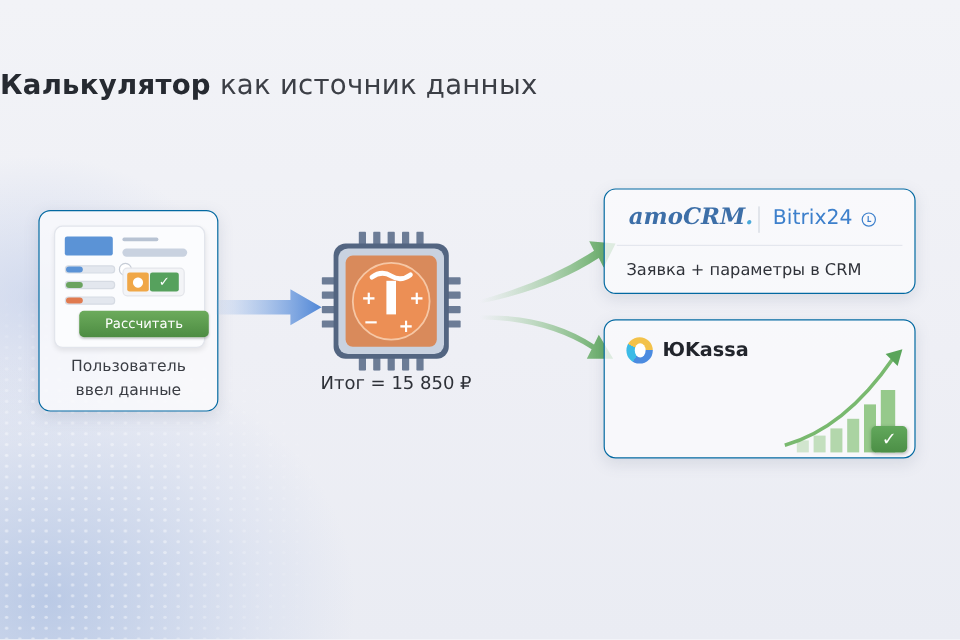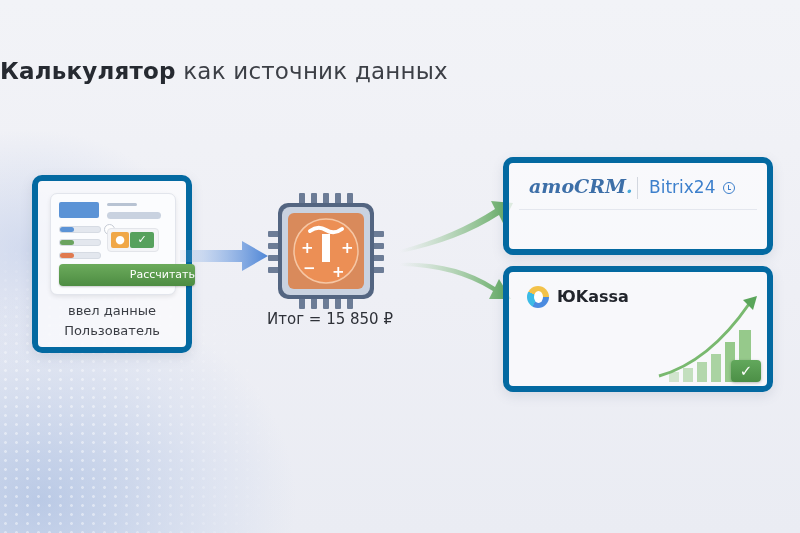--- a/index.html
+++ b/index.html
@@ -13,36 +13,36 @@
     pointer-events:none;}
   .bg-dots{position:absolute;left:0;top:150px;width:330px;height:383px;
     background-image:radial-gradient(circle, rgba(255,255,255,0.8) 1.2px, transparent 1.6px);
     background-size:11px 9px;opacity:.55;
     -webkit-mask-image:radial-gradient(ellipse 300px 260px at 40px 300px,#000 30%,transparent 80%);
     mask-image:radial-gradient(ellipse 300px 260px at 40px 300px,#000 30%,transparent 80%);}
   .title{position:absolute;left:0;width:800px;top:58px;font-size:23px;color:#2e3138;letter-spacing:.2px;}
   .title b{font-weight:bold;color:#262a31;}
   .title span.light{font-weight:normal;color:#3c3f46;}
 
-  .card{position:absolute;background:rgba(250,250,253,0.82);border:6px solid #0369a1;border-radius:10px;
+  .card{position:absolute;background:rgba(250,250,253,0.82);border:1px solid #0369a1;border-radius:10px;
     box-shadow:0 4px 12px rgba(90,100,130,0.15);}
   
   .in-card{left:32px;top:175px;width:148px;height:166px;}
   .form{position:absolute;left:12px;top:12px;width:124px;height:100px;background:#fbfcfe;border:1px solid #e2e5ec;border-radius:7px;box-shadow:0 2px 4px rgba(0,0,0,0.08);}
   .blk{position:absolute;left:8px;top:8px;width:40px;height:16px;background:#5b93d6;border-radius:2px;}
   .ln1{position:absolute;left:56px;top:9px;width:30px;height:3px;background:#b8c3d3;border-radius:2px;}
   .ln2{position:absolute;left:56px;top:18px;width:54px;height:7px;background:#c9d2e0;border-radius:4px;}
   .sl{position:absolute;left:8px;width:40px;height:5px;background:#e3e7ee;border-radius:3px;border:1px solid #d6dbe3;}
   .sl i{position:absolute;left:0;top:0;height:5px;border-radius:3px;}
   .knob{position:absolute;left:44px;top:-3px;width:9px;height:9px;border-radius:50%;background:#fff;border:1px solid #c6ccd6;}
   .pc{position:absolute;left:56px;top:34px;width:50px;height:22px;background:#f3f4f7;border-radius:4px;border:1px solid #e3e5ea;}
   .pc .u{position:absolute;left:3px;top:3px;width:18px;height:16px;background:#f0a747;border-radius:2px;color:#fff;font-size:11px;text-align:center;line-height:16px;}
   .pc .c{position:absolute;left:22px;top:3px;width:24px;height:16px;background:#56a15d;border-radius:2px;color:#fff;font-size:11px;text-align:center;line-height:16px;}
-  .calc-btn{position:absolute;left:8px;top:70px;width:108px;height:22px;border-radius:4px;
-    background:linear-gradient(180deg,#6cab5c,#4d8c42);color:#fff;font-size:11px;text-align:right;line-height:22px;box-shadow:0 1px 2px rgba(0,0,0,.2);padding-left:28px;}
+  .calc-btn{position:absolute;left:20px;top:70px;width:108px;height:22px;border-radius:4px;
+    background:linear-gradient(180deg,#6cab5c,#4d8c42);color:#fff;font-size:11px;text-align:center;line-height:22px;box-shadow:0 1px 2px rgba(0,0,0,.2);}
   .in-label{position:absolute;left:0;top:120px;width:148px;text-align:center;font-size:13px;color:#3a3d44;line-height:20px;}
 
   .arrow-blue{position:absolute;left:180px;top:238px;width:90px;height:36px;}
   .chip{position:absolute;left:268px;top:193px;width:116px;height:116px;}
   .total{position:absolute;left:250px;top:310px;width:160px;text-align:center;font-size:15px;color:#2e3138;}
   .arrows-green{position:absolute;left:395px;top:195px;width:120px;height:110px;}
 
   .crm-card{left:503px;top:157px;width:258px;height:86px;}
   .amo{position:absolute;left:20px;top:12px;font-family:"DejaVu Serif",serif;font-style:italic;font-weight:bold;font-size:19px;color:#3d6fa8;}
   .amo-dot{color:#4aa9d9;}
@@ -87,22 +87,22 @@
     <div class="sl" style="top:58px">
         <i style="width:14px;background:#e07a4f"></i>
       </div>
     <div class="pc">
       <div class="u">●</div>
       <div class="c">✓</div>
     </div>
     <div class="calc-btn">Рассчитать</div>
   </div>
   <div class="in-label">
+    <div>Пользователь</div>
     <div>ввел данные</div>
-    <div>Пользователь</div>
   </div>
 </div>
 
 <svg class="arrow-blue" viewBox="0 0 90 36">
   <defs>
       <linearGradient id="ab" x1="0" x2="1">
         <stop offset="0" stop-color="#8fb4ea" stop-opacity="0.1"></stop>
         <stop offset="1" stop-color="#4f86d6"></stop>
       </linearGradient>
     </defs>
@@ -155,20 +155,21 @@
   <path d="M5 55 Q60 40 100 14 L96 6 L118 8 L108 28 L104 20 Q64 46 5 58 Z" fill="url(#ag)"></path>
   <path d="M5 68 Q60 66 100 92 L104 84 L116 104 L94 104 L98 96 Q60 72 5 71 Z" fill="url(#ag)"></path>
 </svg>
 
 <div class="card crm-card">
   <div class="amo"><span>amoCRM</span><span class="amo-dot">.</span></div>
   <div class="sep"></div>
   <div class="bitrix">Bitrix24</div>
   <div class="clock"></div>
   <div class="crm-line"></div>
+  <div class="crm-text">Заявка + параметры в CRM</div>
 </div>
 
 <div class="card pay-card">
   <div class="yk-logo"></div>
   <div class="yk-name">ЮKassa</div>
   <svg class="bars" viewBox="0 0 115 92">
     <g fill="#8cc47f" opacity="0.9">
       <rect x="20" y="80" width="10" height="10" opacity=".4"></rect>
         <rect x="34" y="76" width="10" height="14" opacity=".55"></rect>
         <rect x="48" y="70" width="10" height="20" opacity=".7"></rect>

